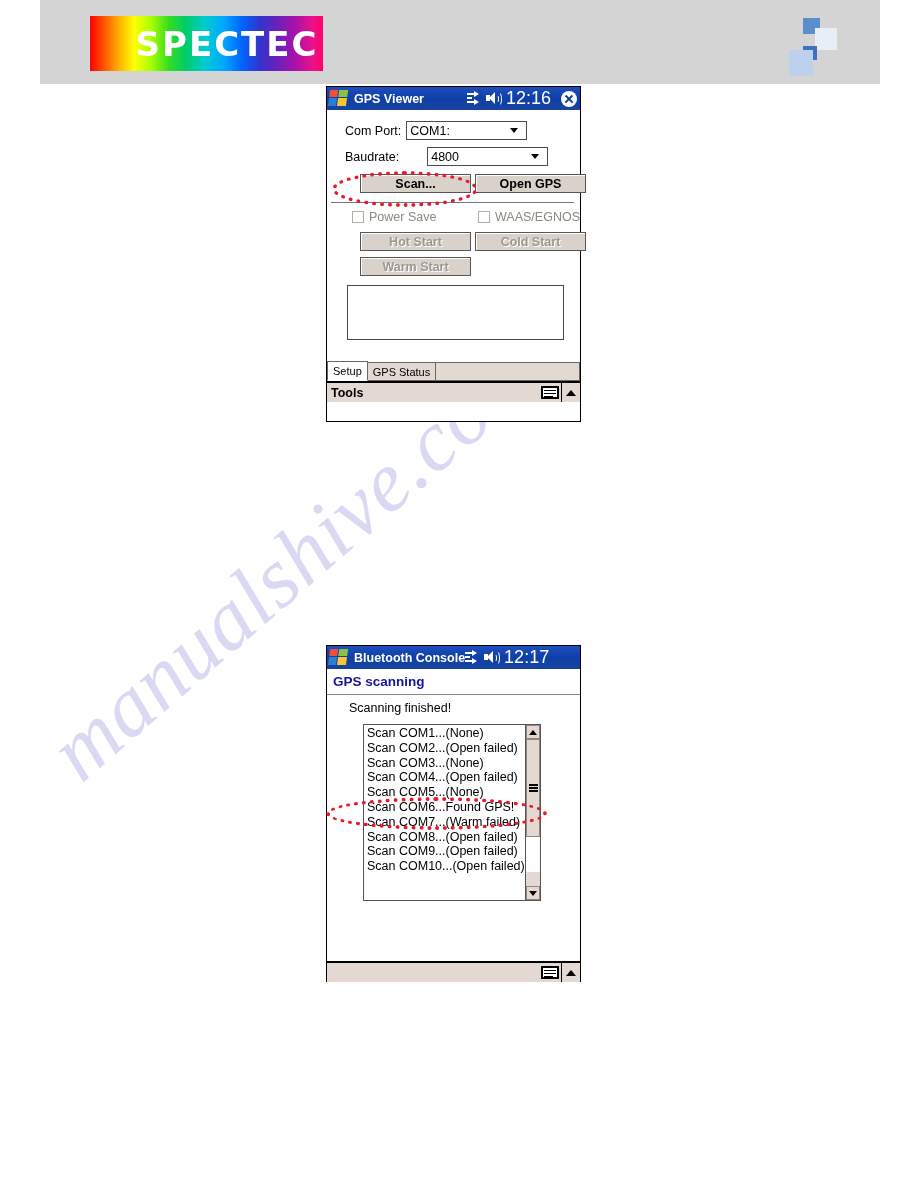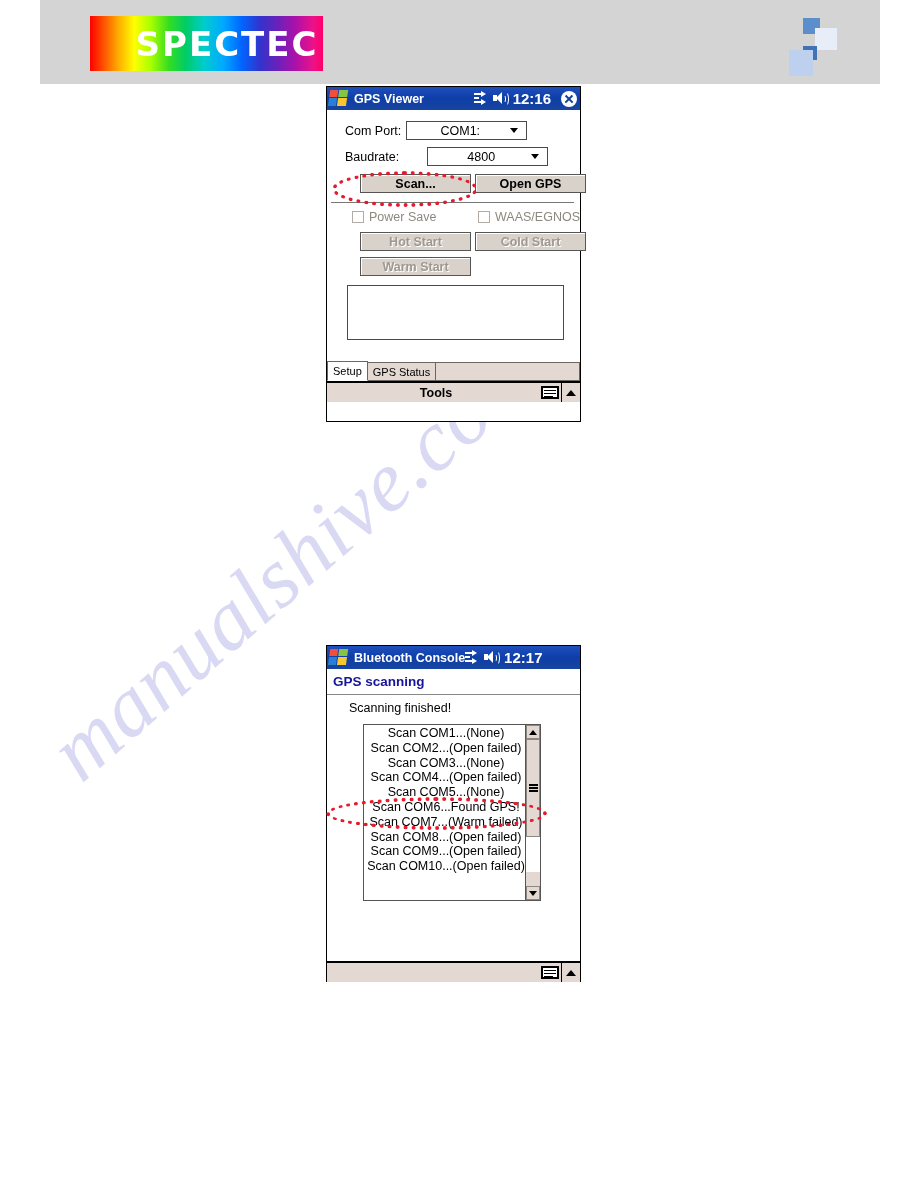--- a/index.html
+++ b/index.html
@@ -92,21 +92,20 @@
   #deco-squares .sq4 { left: 0px;  top: 32px; width: 24px; height: 26px; background: #bdd1ee; }
 
   
   .pda-window {
     position: absolute;
     z-index: 4;
     background: #a21caf;
     border: 1px solid #000000;
     box-sizing: border-box;
     font-family: "Liberation Sans", sans-serif;
-    text-align: center;
   }
   .titlebar {
     height: 23px;
     background: linear-gradient(to bottom, #1e4fbd 0%, #0e3ea8 50%, #18459f 100%);
     display: flex;
     align-items: center;
     padding: 0 3px 0 2px;
     box-sizing: border-box;
   }
   .win-logo {
@@ -180,22 +179,22 @@
     border-left-color: transparent;
     border-top-color: transparent;
     border-bottom-color: transparent;
     border-radius: 50%;
   }
   .icon-speaker .w1 { left: 8px; top: 3px;  width: 3px; height: 6px; }
   .icon-speaker .w2 { left: 10px; top: 0px; width: 4px; height: 12px; }
 
   .tray-time {
     color: #ffffff;
-    font-size: 15px;
-    font-weight: bold;
+    font-size: 18px;
+    font-weight: normal;
     letter-spacing: 0px;
   }
   .close-btn {
     width: 16px; height: 16px;
     border-radius: 50%;
     background: #ffffff;
     position: relative;
     margin-left: 5px;
   }
   .close-btn::before, .close-btn::after {

